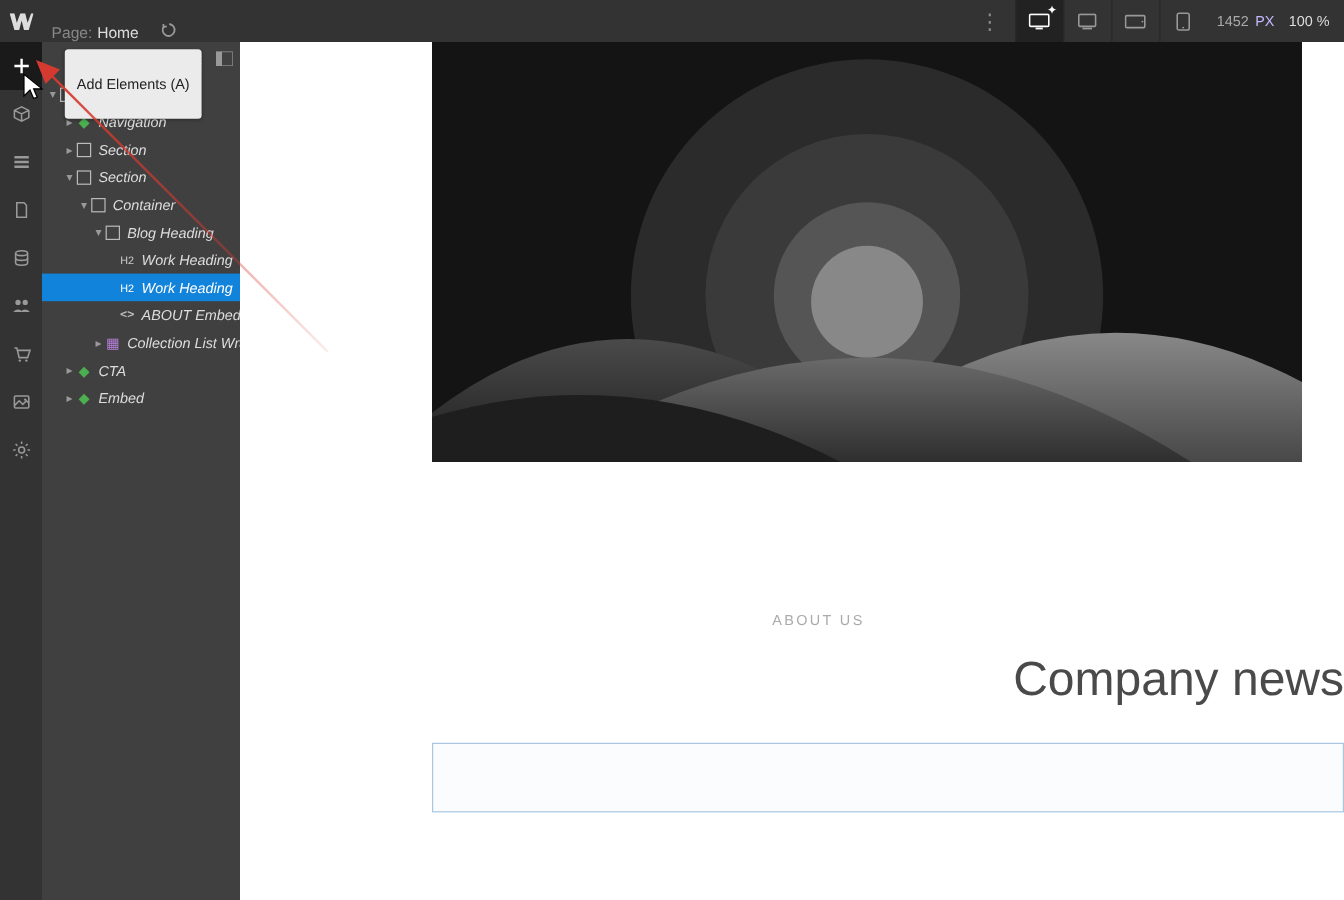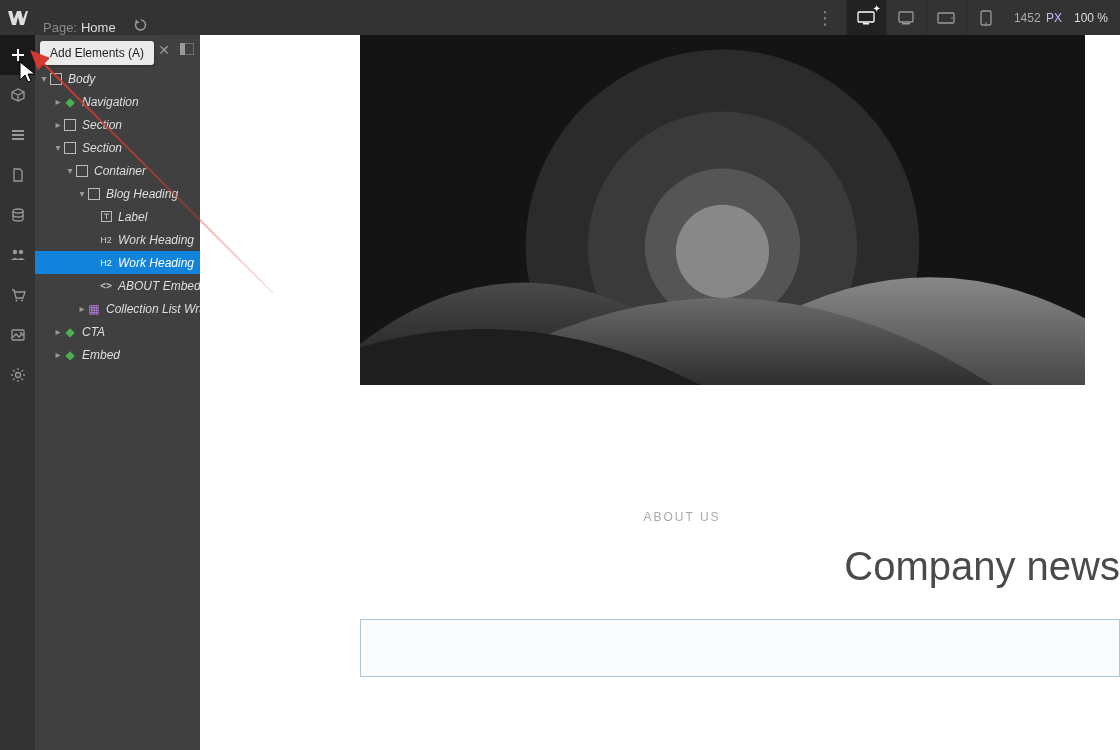--- a/index.html
+++ b/index.html
@@ -27,21 +27,21 @@
 .rail-btn.active { background: #1a1a1a; color: #fff; }
 .rail-btn svg { width: 16px; height: 16px; }
 
 
 .nav-panel { position: absolute; left: 35px; top: 35px; bottom: 0; width: 165px; background: #404040; color: #ddd; font-size: 12px; overflow: hidden; }
 .panel-header { height: 30px; display: flex; align-items: center; justify-content: flex-end; padding: 0 6px; gap: 10px; }
 .panel-header .hx { color: #999; cursor: pointer; font-size: 14px; }
 .panel-header .hicon { color: #999; cursor: pointer; }
 
 
-.tooltip { position: absolute; left: 40px; top: 41px; background: #ebebeb; color: #222; font-size: 12px; padding: 5px 10px; border-radius: 3px; box-shadow: 0 1px 3px rgba(0,0,0,.3); z-index: 20; }
+.tooltip { position: absolute; left: 54px; top: 41px; background: #ebebeb; color: #222; font-size: 12px; padding: 22px 10px; border-radius: 3px; box-shadow: 0 1px 3px rgba(0,0,0,.3); z-index: 20; }
 
 
 .tree { margin-top: 2px; }
 .tree-row { height: 23px; display: flex; align-items: center; white-space: nowrap; cursor: pointer; }
 .tree-row .arrow { width: 10px; font-size: 10px; color: #999; text-align: center; flex-shrink: 0; }
 .tree-row .arrow.open::before { content: '▾'; }
 .tree-row .arrow.closed::before { content: '▸'; }
 .tree-row .ticon { width: 14px; height: 14px; margin-right: 5px; display: inline-flex; align-items: center; justify-content: center; color: #bbb; flex-shrink: 0; }
 .tree-row.selected { background: #1283da; color: #fff; }
 .tree-row.selected .ticon, .tree-row.selected .arrow { color: #fff; }
@@ -225,29 +225,20 @@
           <span class="ibox"></span>
         </span>
         <span class="ttext">Container</span>
     </div>
     <div class="tree-row" style="padding-left:42px">
       <span class="arrow open"></span>
         <span class="ticon">
           <span class="ibox"></span>
         </span>
         <span class="ttext">Blog Heading</span>
-    </div>
-    <div class="tree-row" style="padding-left:64px">
-      <span class="ticon">
-          <svg width="11" height="11" viewBox="0 0 11 11">
-            <rect x="0.5" y="0.5" width="10" height="10" fill="none" stroke="currentColor"></rect>
-            <path d="M3 3 H8 M5.5 3 V8" stroke="currentColor" stroke-width="1"></path>
-          </svg>
-        </span>
-        <span class="ttext">Label</span>
     </div>
     <div class="tree-row" style="padding-left:64px">
       <span class="ticon">
           <span class="h2-badge">H2</span>
         </span>
         <span class="ttext">Work Heading</span>
     </div>
     <div class="tree-row selected" style="padding-left:64px">
       <span class="ticon">
           <span class="h2-badge">H2</span>

